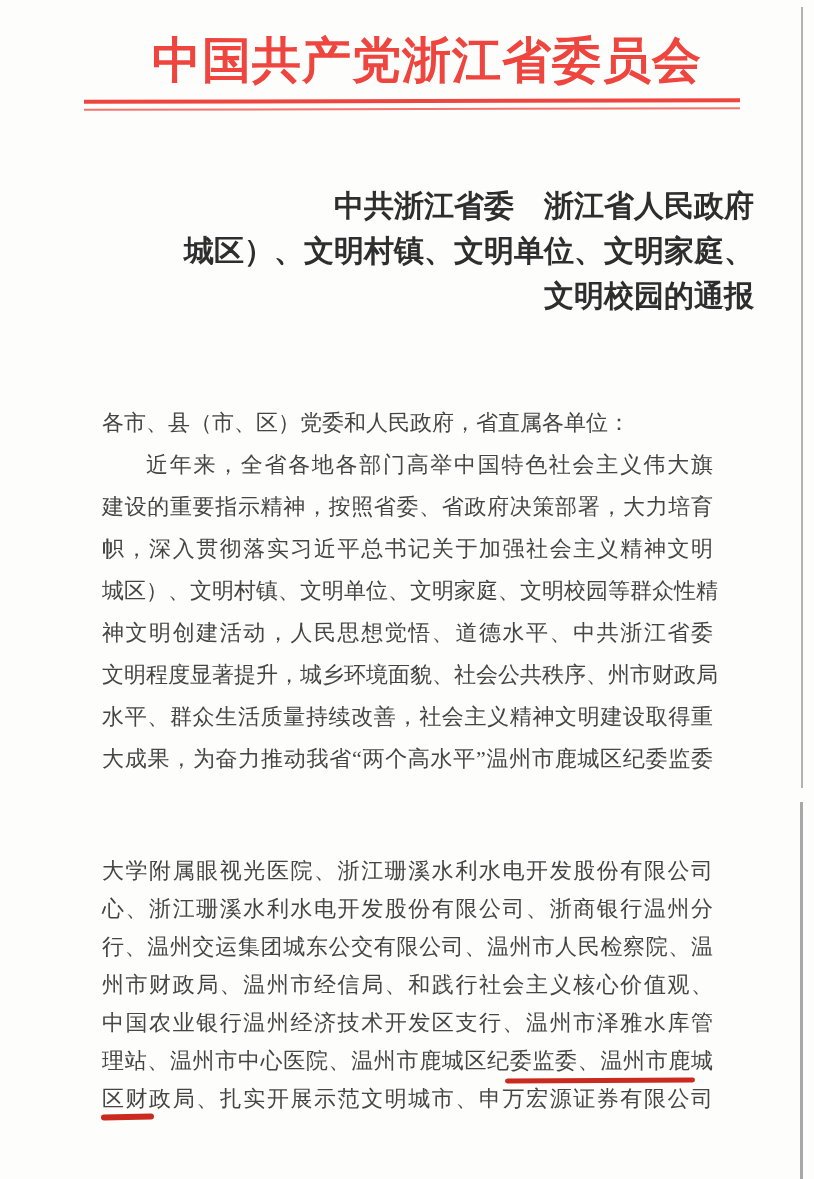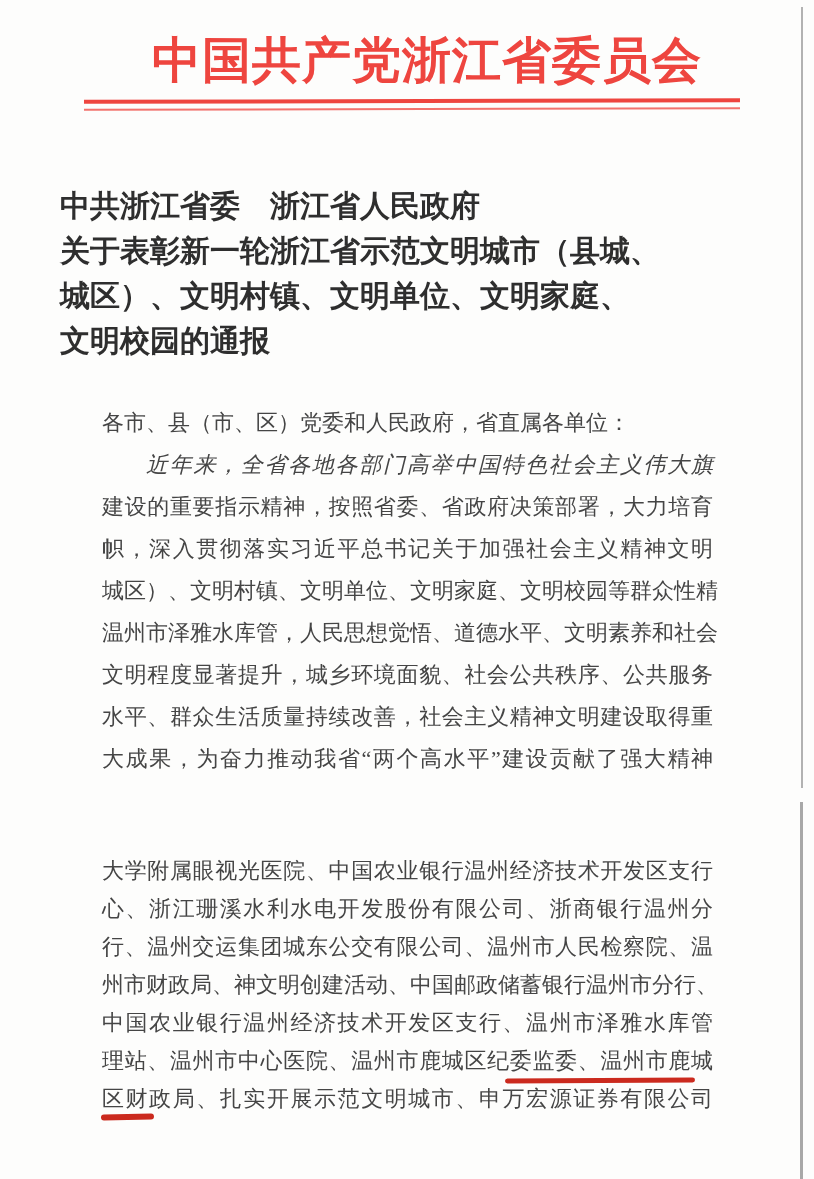--- a/index.html
+++ b/index.html
@@ -48,21 +48,21 @@
     background: #f2726d;
     transform: rotate(-0.15deg);
   }
 
   
   .doc-title {
     position: absolute;
     top: 183px;
     left: 60px;
     width: 694px;
-    text-align: left;
+    text-align: right;
     font-size: 30px;
     font-weight: 700;
     color: #2e2e2e;
     line-height: 45px;
   }
 
   
   .text-block {
     position: absolute;
     left: 102px;
@@ -75,21 +75,21 @@
   .block-2 { top: 852px; line-height: 38px; }
   .bline {
     text-align: justify;
     text-align-last: justify;
     white-space: nowrap;
   }
   .bline.nojust {
     text-align: right;
     text-align-last: left;
   }
-  .bline.indent { text-indent: 44px; font-style: italic; }
+  .bline.indent { text-indent: 44px; }
 
   
   .pen-underline {
     position: absolute;
     background: #cb2a1e;
     border-radius: 3px;
   }
   .pen-underline.u1 {
     left: 505px;
     top: 1078px;
@@ -117,42 +117,41 @@
 <body>
 
 <div class="page">
 
   <div class="org-name">中国共产党浙江省委员会</div>
   <div class="red-rule-thick"></div>
   <div class="red-rule-thin"></div>
 
   <div class="doc-title">
     <div>中共浙江省委　浙江省人民政府</div>
-    <div>关于表彰新一轮浙江省示范文明城市（县城、</div>
     <div>城区）、文明村镇、文明单位、文明家庭、</div>
     <div>文明校园的通报</div>
   </div>
 
   <div class="text-block block-1">
     <div class="bline nojust">各市、县（市、区）党委和人民政府，省直属各单位：</div>
     <div class="bline indent">近年来，全省各地各部门高举中国特色社会主义伟大旗</div>
     <div class="bline">建设的重要指示精神，按照省委、省政府决策部署，大力培育</div>
     <div class="bline">帜，深入贯彻落实习近平总书记关于加强社会主义精神文明</div>
     <div class="bline">城区）、文明村镇、文明单位、文明家庭、文明校园等群众性精</div>
-    <div class="bline">温州市泽雅水库管，人民思想觉悟、道德水平、文明素养和社会</div>
-    <div class="bline">文明程度显著提升，城乡环境面貌、社会公共秩序、公共服务</div>
+    <div class="bline">神文明创建活动，人民思想觉悟、道德水平、中共浙江省委</div>
+    <div class="bline">文明程度显著提升，城乡环境面貌、社会公共秩序、州市财政局</div>
     <div class="bline">水平、群众生活质量持续改善，社会主义精神文明建设取得重</div>
-    <div class="bline">大成果，为奋力推动我省“两个高水平”建设贡献了强大精神</div>
+    <div class="bline">大成果，为奋力推动我省“两个高水平”温州市鹿城区纪委监委</div>
   </div>
 
   <div class="text-block block-2">
-    <div class="bline">大学附属眼视光医院、中国农业银行温州经济技术开发区支行</div>
+    <div class="bline">大学附属眼视光医院、浙江珊溪水利水电开发股份有限公司</div>
     <div class="bline">心、浙江珊溪水利水电开发股份有限公司、浙商银行温州分</div>
     <div class="bline">行、温州交运集团城东公交有限公司、温州市人民检察院、温</div>
-    <div class="bline">州市财政局、神文明创建活动、中国邮政储蓄银行温州市分行、</div>
+    <div class="bline">州市财政局、温州市经信局、和践行社会主义核心价值观、</div>
     <div class="bline">中国农业银行温州经济技术开发区支行、温州市泽雅水库管</div>
     <div class="bline">理站、温州市中心医院、温州市鹿城区纪委监委、温州市鹿城</div>
     <div class="bline">区财政局、扎实开展示范文明城市、申万宏源证券有限公司</div>
   </div>
 
   <div class="pen-underline u1"></div>
   <div class="pen-underline u2"></div>
 
   <div class="edge-line edge-top"></div>
   <div class="edge-line edge-bottom"></div>

